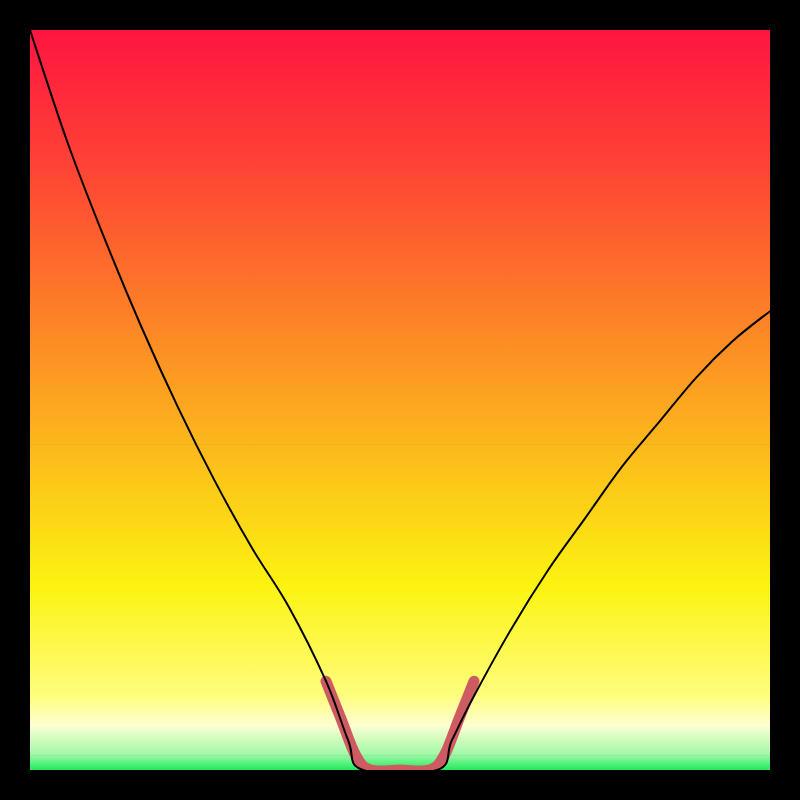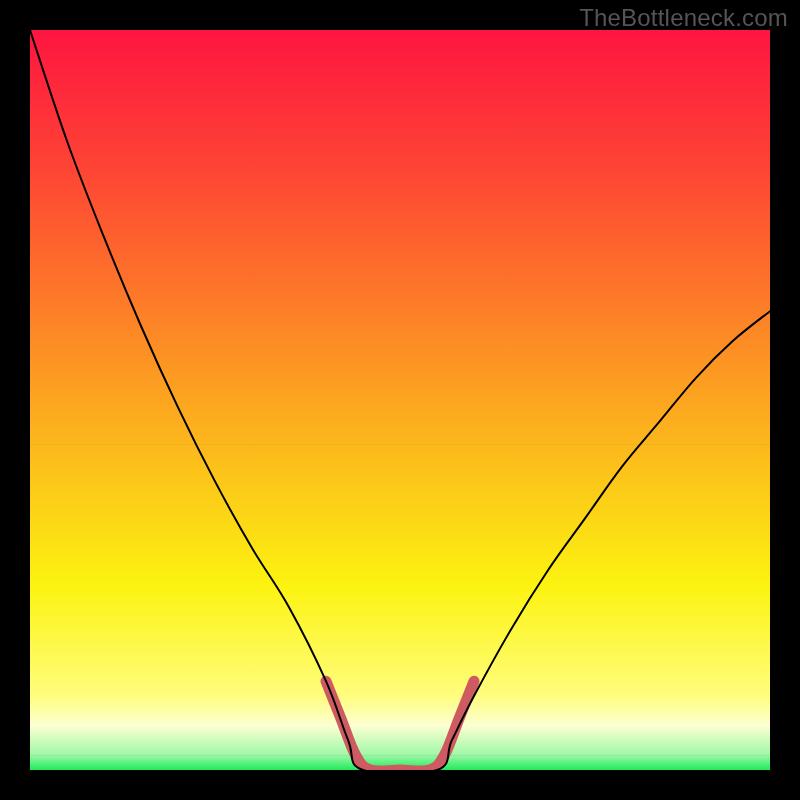--- a/index.html
+++ b/index.html
@@ -34,21 +34,20 @@
     font-weight: 500;
     letter-spacing: 0.2px;
     user-select: none;
   }
   svg { display: block; }
 </style>
 </head>
 <body>
 
 <div class="stage">
-  <div class="watermark">TheBottleneck.com</div>
 
   <div class="plot-area">
     <svg id="chart-svg" width="740" height="740" viewBox="0 0 740 740" preserveAspectRatio="none">
         <defs>
           <linearGradient id="grad0" x1="0" y1="0" x2="0" y2="1">
             <stop offset="0%" stop-color="#fe1540"></stop>
             <stop offset="100%" stop-color="#fe4534"></stop>
           </linearGradient>
           <linearGradient id="grad1" x1="0" y1="0" x2="0" y2="1">
             <stop offset="0%" stop-color="#fe4534"></stop>

